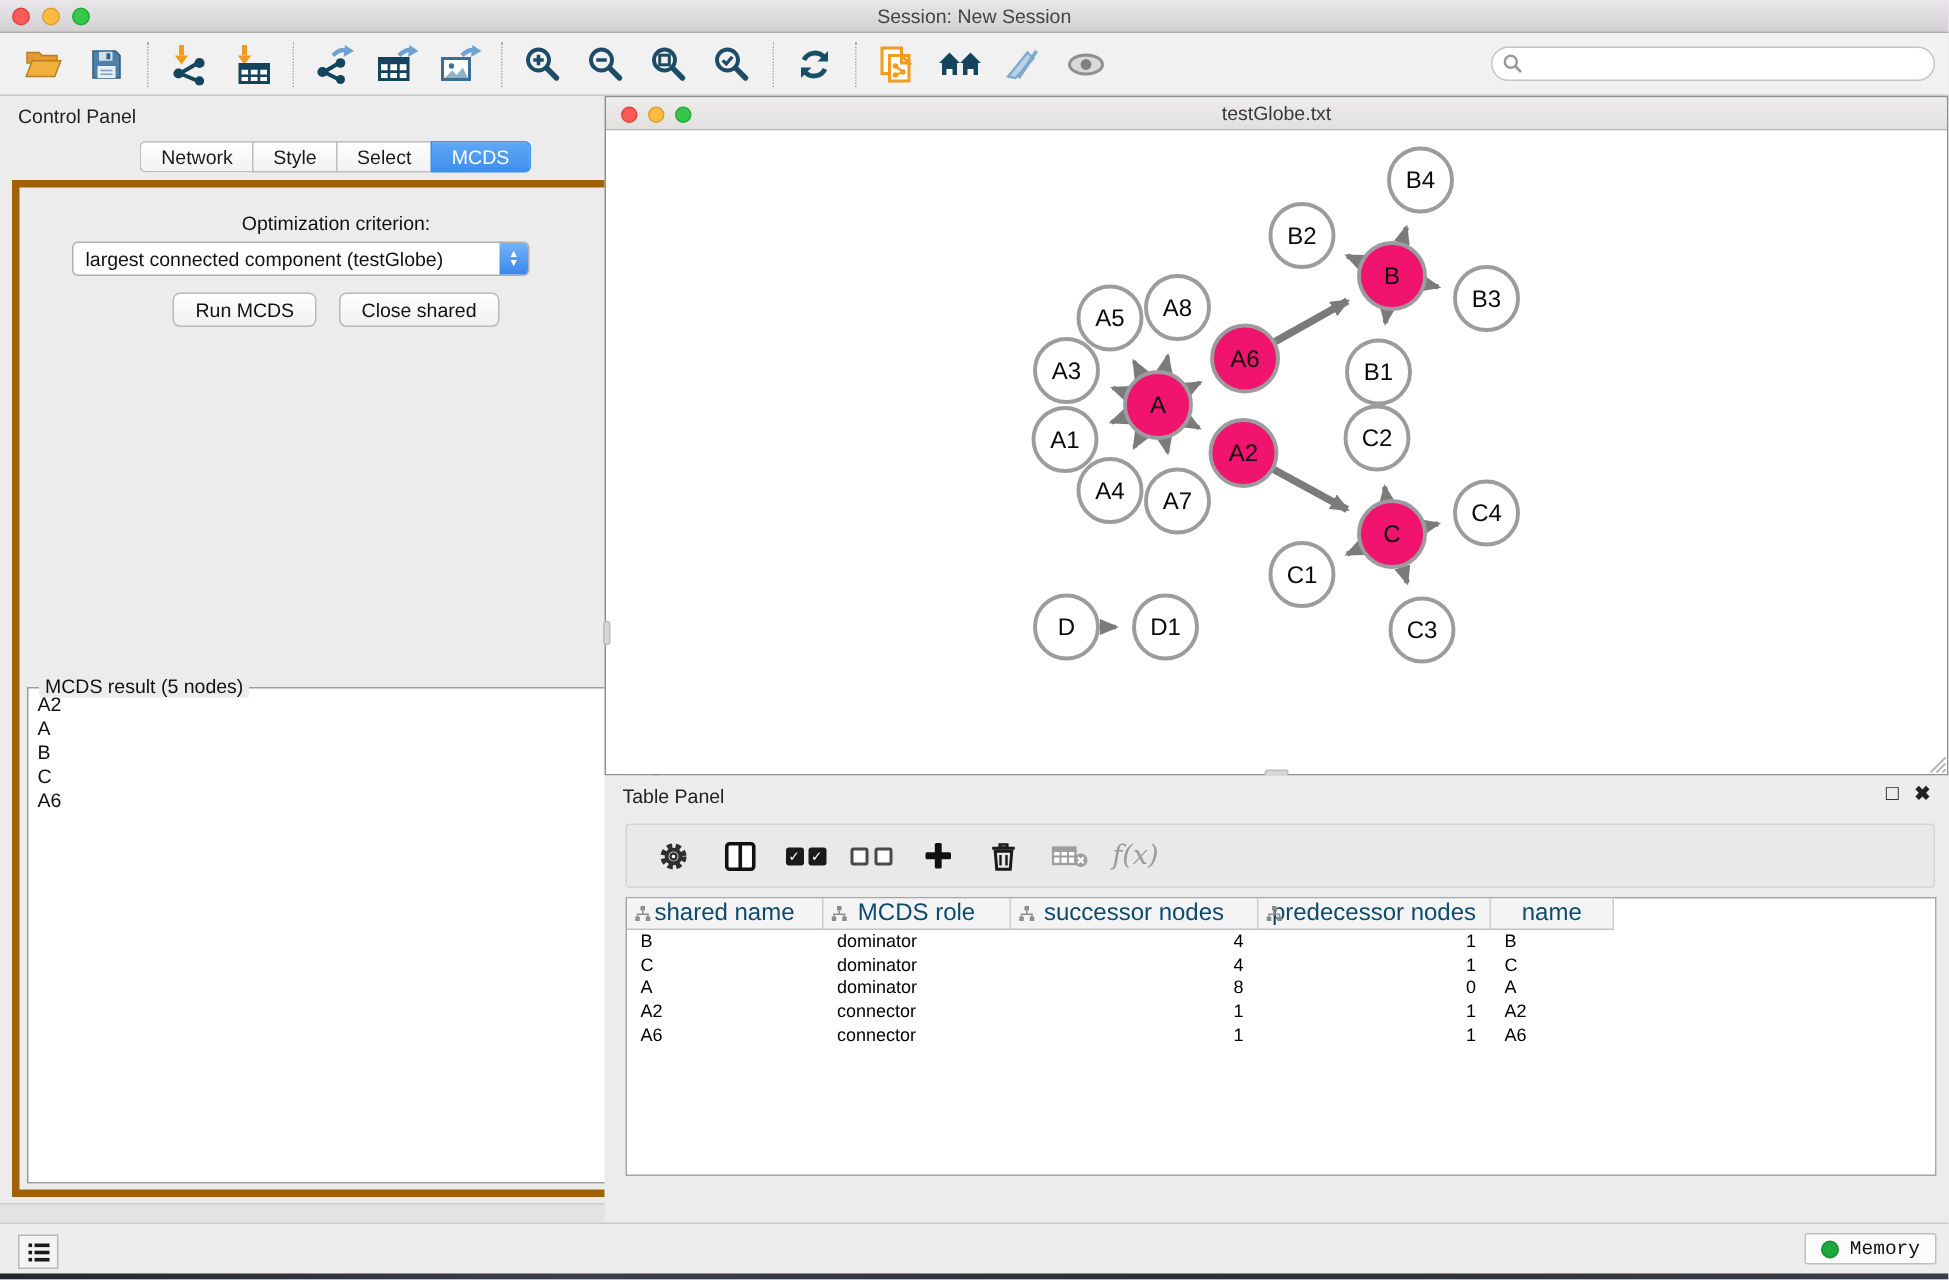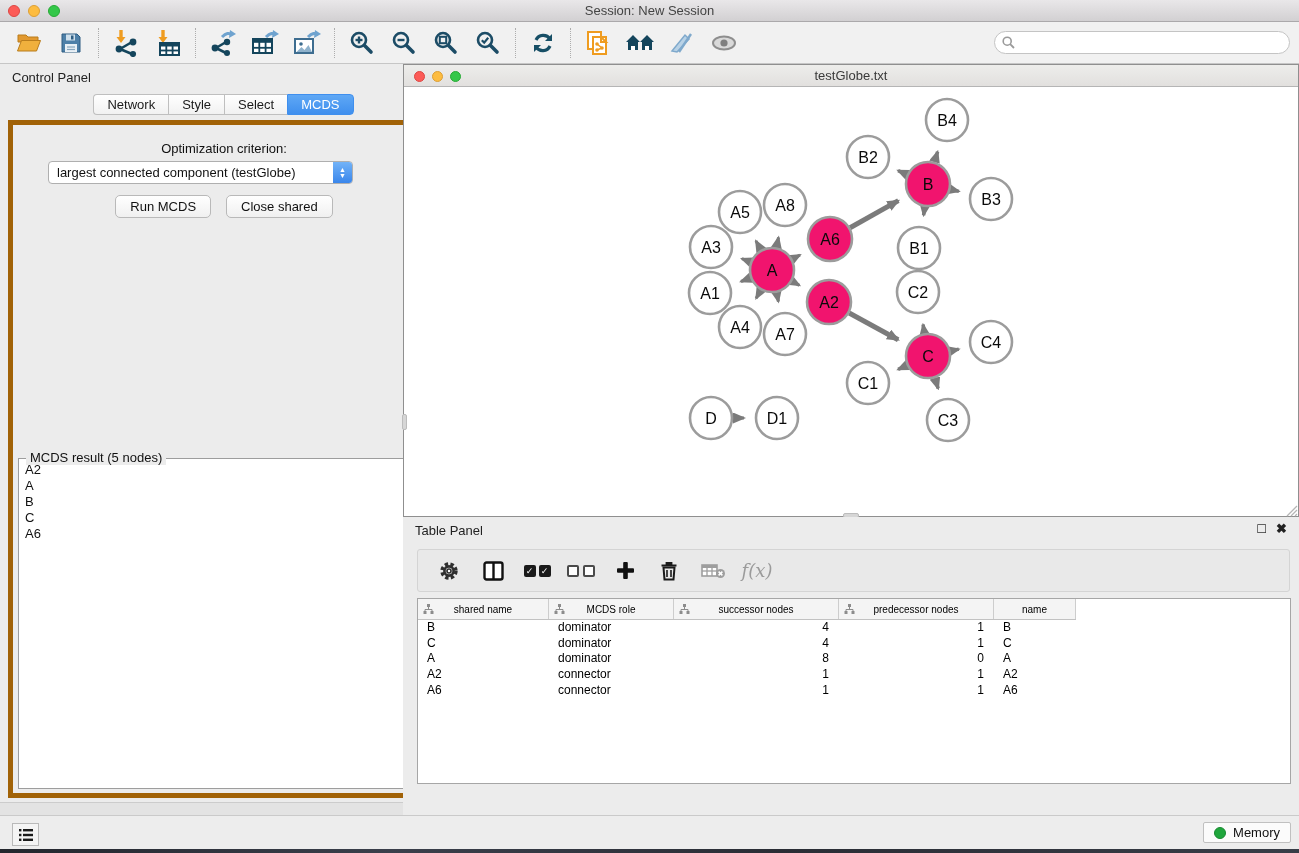--- a/index.html
+++ b/index.html
@@ -81,34 +81,34 @@
   .tp-btn { height:34px; min-width:34px; display:flex; align-items:center; justify-content:center; margin-right:10px; }
   .fx { font-family:"DejaVu Serif", serif; font-style:italic; font-size:18px; color:#9b9b9b; }
   .cb { width:12px; height:12px; border-radius:2px; display:inline-flex; align-items:center; justify-content:center; }
   .cb.on { background:#1a1a1a; color:#fff; font-size:9px; }
   .cb.off { border:2px solid #4a4a4a; background:#fdfdfd; }
 
   .table-wrap { position:absolute; left:14px; right:8px; top:81px; height:186px; background:#fff; border:1px solid #a6a6a6; }
   .thead { position:absolute; left:0; top:0; width:658px; height:21px; background:#f4f4f4;
     border-bottom:1px solid #c2c2c2; display:flex; }
   .th { position:relative; height:100%; border-right:1px solid #cdcdcd; display:flex; align-items:center; justify-content:center;
-    font-size:10px; color:#000000; }
+    font-size:16px; color:#0c4a6e; }
   .th .hicon { position:absolute; left:5px; top:5px; }
   .tbody { position:absolute; left:0; right:0; top:21px; bottom:0; overflow:hidden; }
   .tr { display:flex; height:15.7px; font-size:12px; color:#000; }
   .td { overflow:hidden; white-space:nowrap; line-height:15.7px; }
 
   .bottom-tabs { position:absolute; left:0; right:0; top:272px; display:flex; justify-content:center; }
 
   
   .statusbar { position:absolute; left:0; top:815px; right:0; height:34px; background:#ededed; border-top:1px solid #cacaca; }
   .list-btn { position:absolute; left:12px; top:7px; width:27px; height:23px; background:#f4f4f4;
     border:1px solid #b9b9b9; display:flex; align-items:center; justify-content:center; }
   .memory-btn { position:absolute; right:8px; top:6px; height:21px; background:#fbfbfb; border:1px solid #c0c0c0;
-    border-radius:2px; display:flex; align-items:center; padding:0 10px; font-size:13px; color:#111; gap:7px; }
+    border-radius:2px; display:flex; align-items:center; padding:0 10px; font-size:13px; color:#111; gap:7px;font-family:Liberation Mono, monospace; }
   .memory-dot { width:12px; height:12px; border-radius:50%; background:#1fa63c; border:1px solid #178a30; }
   .dark-strip { position:absolute; left:0; top:849px; right:0; height:4px;
     background:linear-gradient(90deg,#23262d,#3a3f4b 30%,#2a2d35 60%,#383d47); }
 </style>
 </head>
 <body>
 
 <div class="app">
 
   <div class="titlebar">

